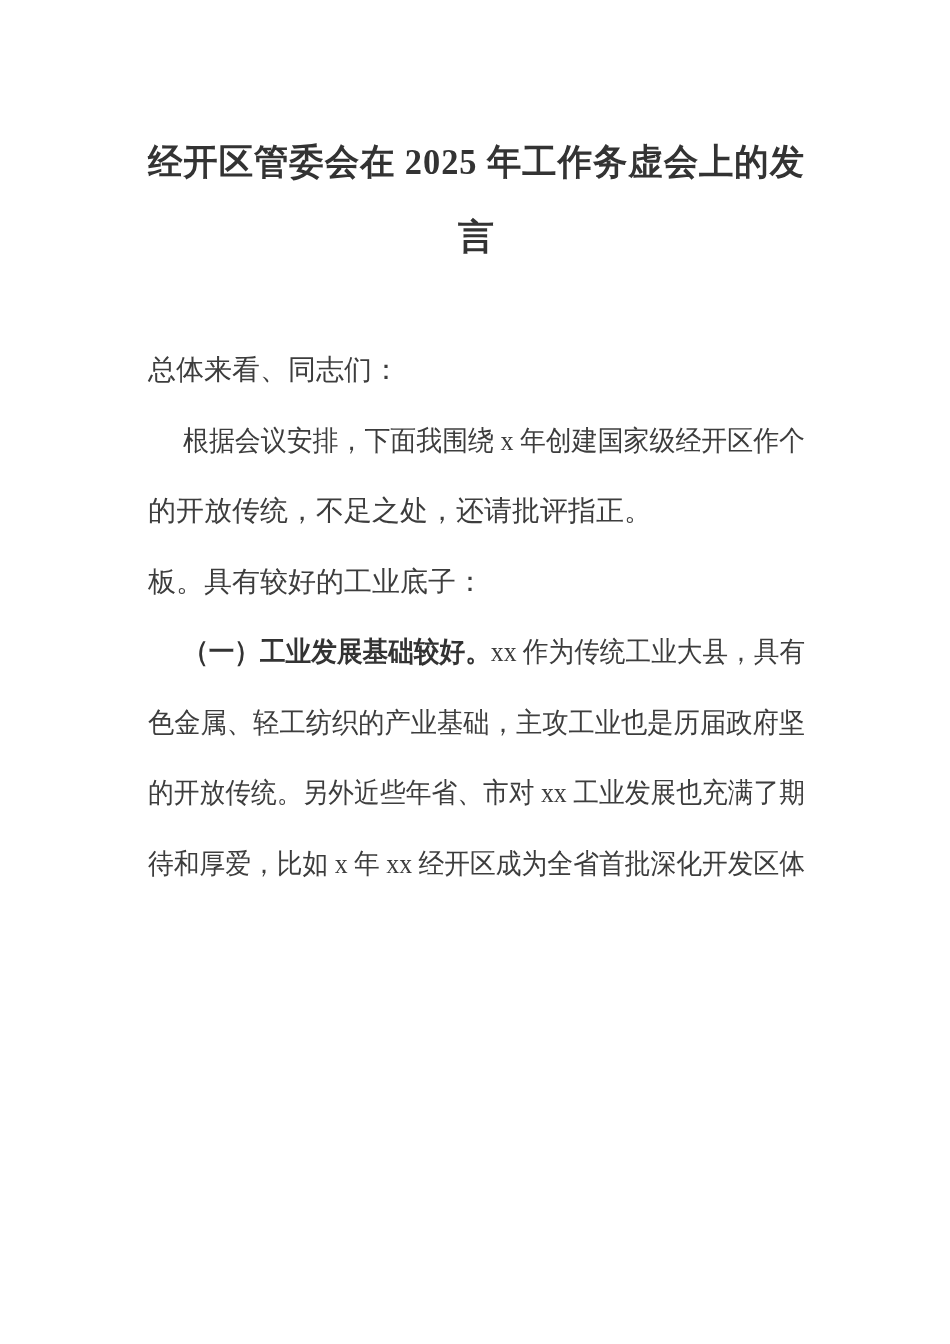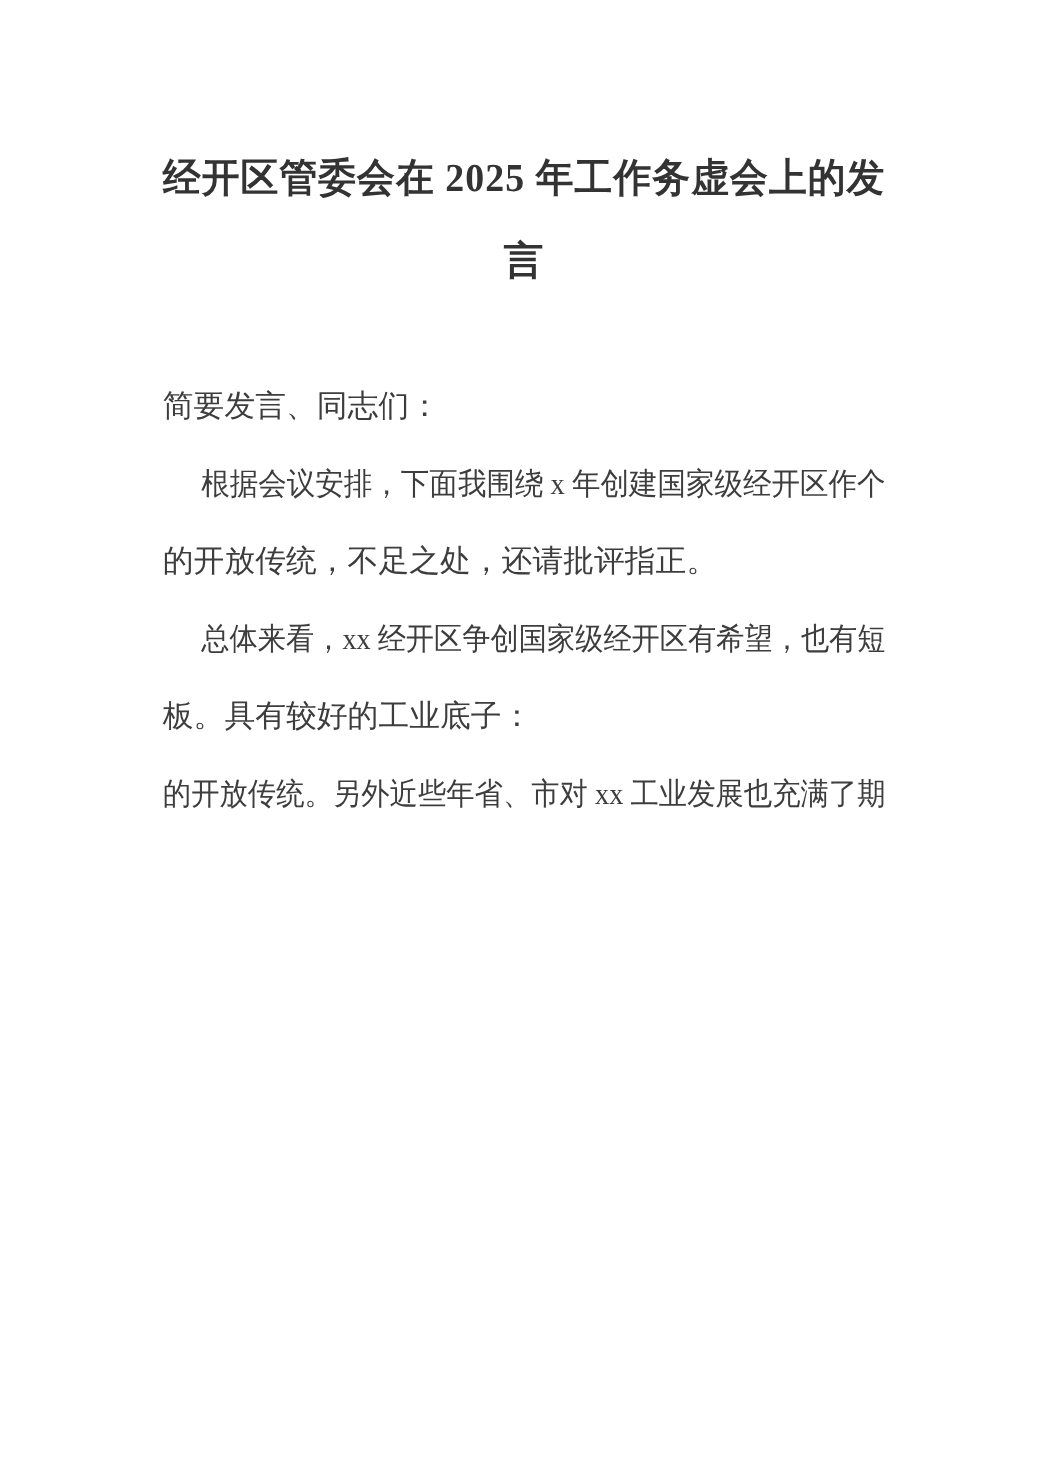--- a/index.html
+++ b/index.html
@@ -54,22 +54,24 @@
 
 <div class="page">
   <div class="text-col">
 
     <div class="doc-title">
       <div class="tline fitline"><span class="lt" style="transform: scaleX(0.9549);">经开区管委会在 2025 年工作务虚会上的发</span></div>
       <div class="tline tline2"><span>言</span></div>
     </div>
 
     <div class="body-block">
-      <div class="line"><span class="lt">简要发言、同志们：</span></div>
+      <div class="line"><span class="lt">总体来看、同志们：</span></div>
       <div class="line indent fitline"><span class="lt" style="transform: scaleX(0.9256);">根据会议安排，下面我围绕 x 年创建国家级经开区作个</span></div>
       <div class="line"><span class="lt">的开放传统，不足之处，还请批评指正。</span></div>
-      <div class="line indent fitline"><span class="lt" style="transform: scaleX(0.9161);">总体来看，xx 经开区争创国家级经开区有希望，也有短</span></div>
       <div class="line"><span class="lt">板。具有较好的工业底子：</span></div>
+      <div class="line indent fitline"><span class="lt" style="transform: scaleX(0.9161);"><b class="hb">（一）工业发展基础较好。</b><span>xx 作为传统工业大县，具有</span></span></div>
+      <div class="line fitline"><span class="lt" style="transform: scaleX(0.9386);">色金属、轻工纺织的产业基础，主攻工业也是历届政府坚</span></div>
       <div class="line fitline"><span class="lt" style="transform: scaleX(0.9202);">的开放传统。另外近些年省、市对 xx 工业发展也充满了期</span></div>
+      <div class="line fitline"><span class="lt" style="transform: scaleX(0.9202);">待和厚爱，比如 x 年 xx 经开区成为全省首批深化开发区体</span></div>
     </div>
 
   </div>
 </div>
 
 </body></html>

